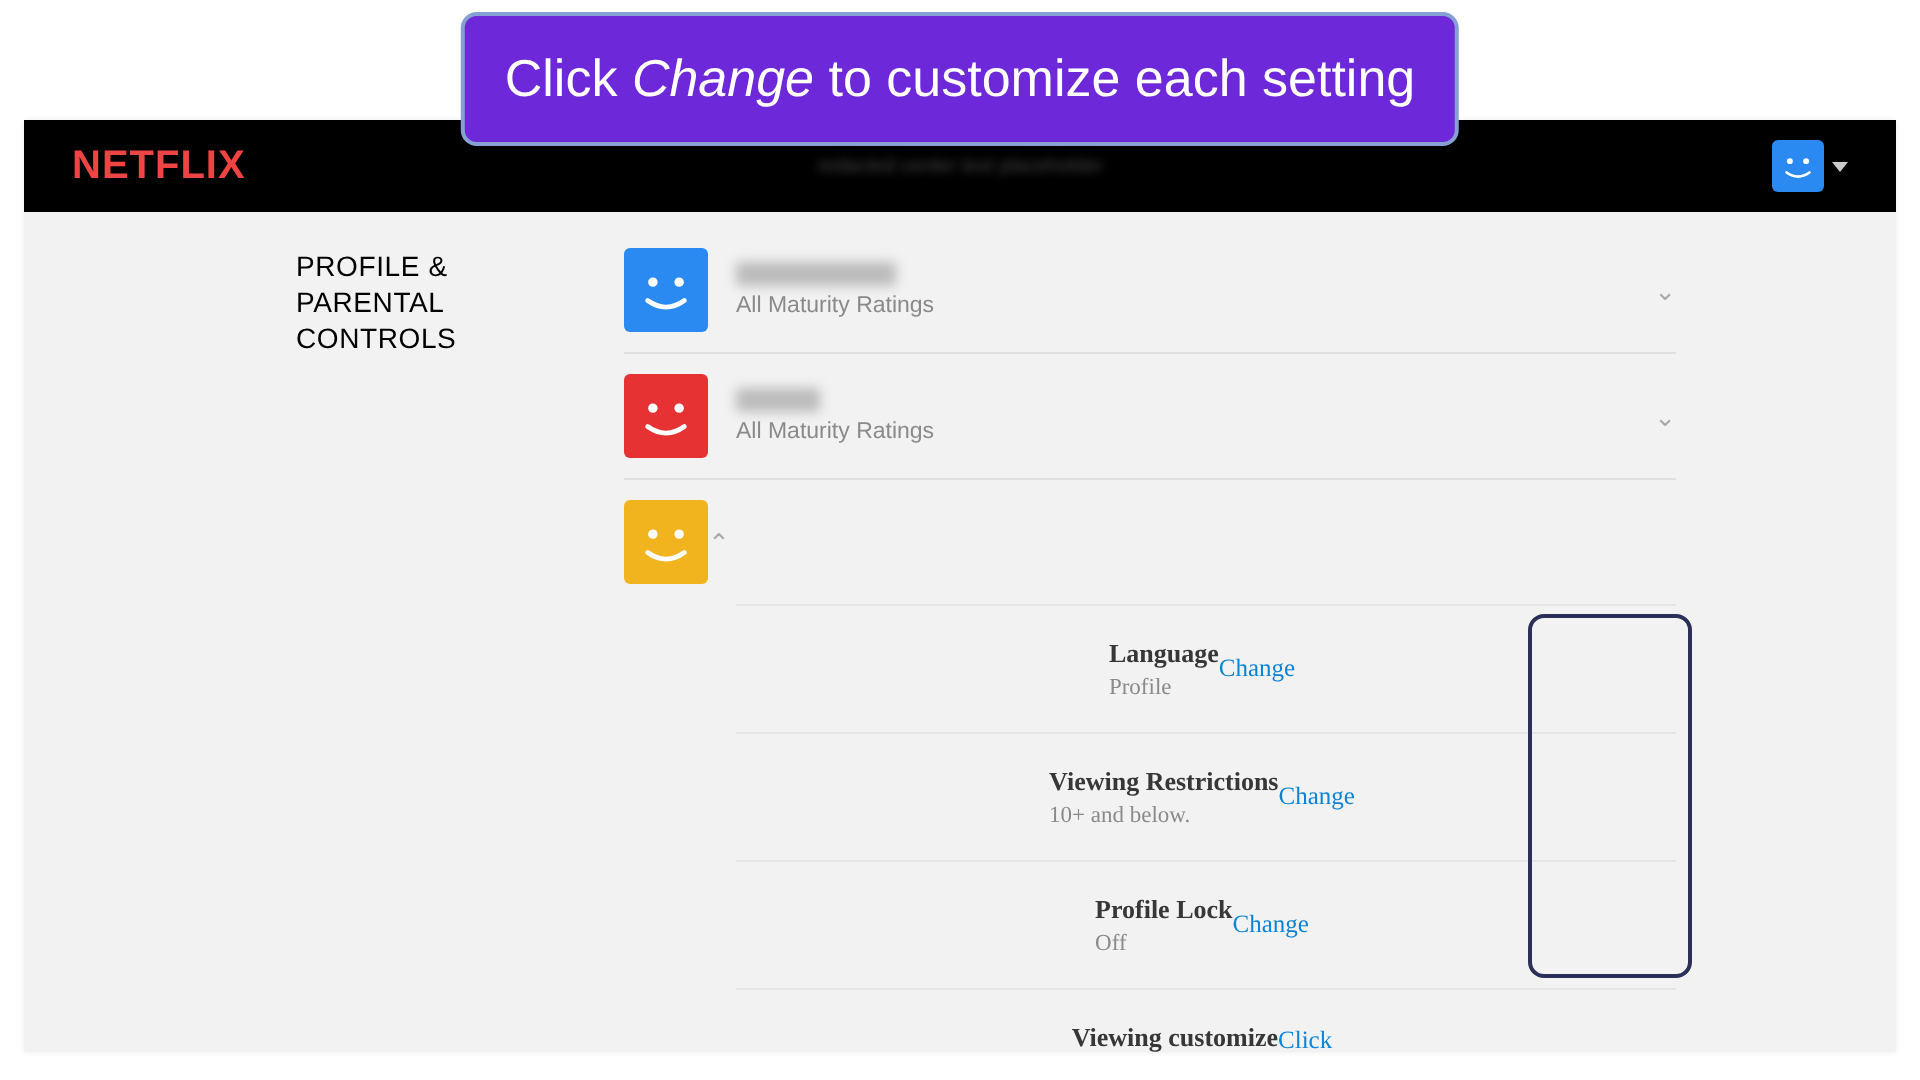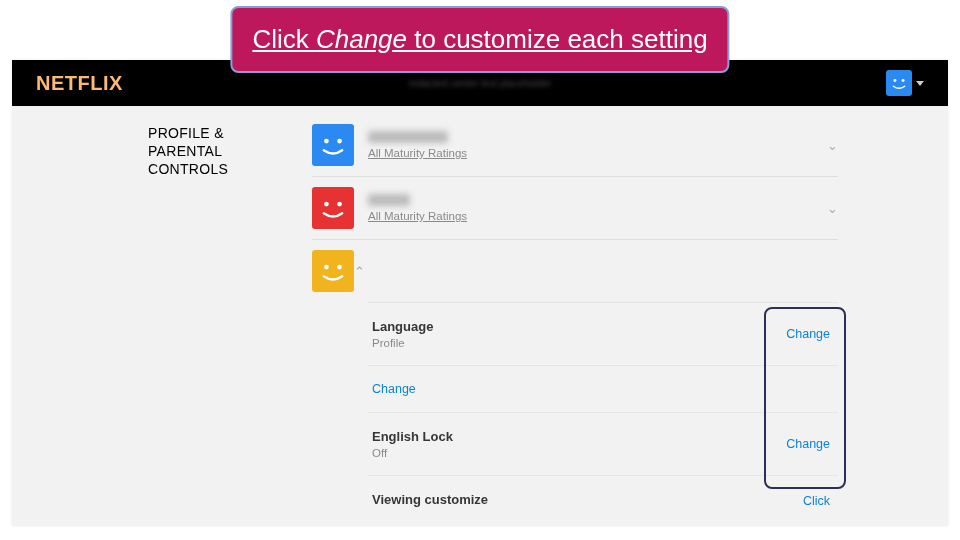--- a/index.html
+++ b/index.html
@@ -9,30 +9,29 @@
     width: 960px;
     height: 540px;
     overflow: hidden;
     position: relative;
   }
   .callout {
     position: absolute;
     top: 6px;
     left: 50%;
     transform: translateX(-50%);
-    background: #be185d;
+    background: #6d28d9;
     color: #fff;
     font-size: 26px;
     font-weight: 500;
     padding: 16px 20px;
     border-radius: 8px;
     border: 2px solid #87a0d4;
     z-index: 20;
     white-space: nowrap;
-    text-decoration: underline;
   }
   .callout em { font-style: italic; font-weight: 500; }
   .screen {
     position: absolute;
     top: 60px;
     left: 12px;
     right: 12px;
     bottom: 14px;
     background: #f2f2f2;
     box-shadow: 0 0 3px rgba(0,0,0,0.08);
@@ -40,21 +39,21 @@
   }
   .topbar {
     height: 46px;
     background: #000;
     display: flex;
     align-items: center;
     padding: 0 24px;
     justify-content: space-between;
   }
   .logo {
-    color: #fdba74;
+    color: #ef4444;
     font-weight: 800;
     font-size: 20px;
     letter-spacing: 0.5px;
     font-family: Arial, sans-serif;
   }
   .top-center {
     color: #444;
     font-size: 10px;
     filter: blur(2px);
     position: absolute;
@@ -130,36 +129,36 @@
     height: 12px;
     background: #bbb;
     border-radius: 2px;
     margin-bottom: 4px;
   }
   .pname.short { width: 42px; }
   .pname.tiny  { width: 30px; }
   .psub {
     font-size: 11.5px;
     color: #8a8a8a;
-    text-decoration: underline;
   }
   .chev {
     color: #aaa;
     font-size: 13px;
   }
   .settings {
     margin-left: 56px;
     position: relative;
   }
   .setting-row {
     display: flex;
     align-items: flex-start;
-    justify-content: space-between;
+    justify-content: center;
     padding: 16px 8px 16px 4px;
     border-top: 1px solid #e5e5e5;
+    font-family: Liberation Serif, serif;
   }
   .setting-row:first-child { border-top: 1px solid #e5e5e5; margin-top: 6px; }
   .setting-left {}
   .setting-title {
     font-size: 13px;
     font-weight: 600;
     color: #373737;
     margin-bottom: 3px;
   }
   .setting-value {
@@ -262,26 +261,30 @@
 
         <div class="setting-row">
           <div class="setting-left">
             <div class="setting-title">Language</div>
             <div class="setting-value">Profile</div>
           </div>
           <span class="action-link">Change</span>
         </div>
 
         <div class="setting-row">
+          <div class="setting-left">
+            <div class="setting-title">Viewing Restrictions</div>
+            <div class="setting-value">10+ and below.</div>
+          </div>
           <span class="action-link">Change</span>
         </div>
 
         <div class="setting-row">
           <div class="setting-left">
-            <div class="setting-title">English Lock</div>
+            <div class="setting-title">Profile Lock</div>
             <div class="setting-value">Off</div>
           </div>
           <span class="action-link">Change</span>
         </div>
 
         <div class="setting-row">
           <div class="setting-left">
             <div class="setting-title">Viewing customize</div>
             <div class="setting-value"></div>
           </div>

